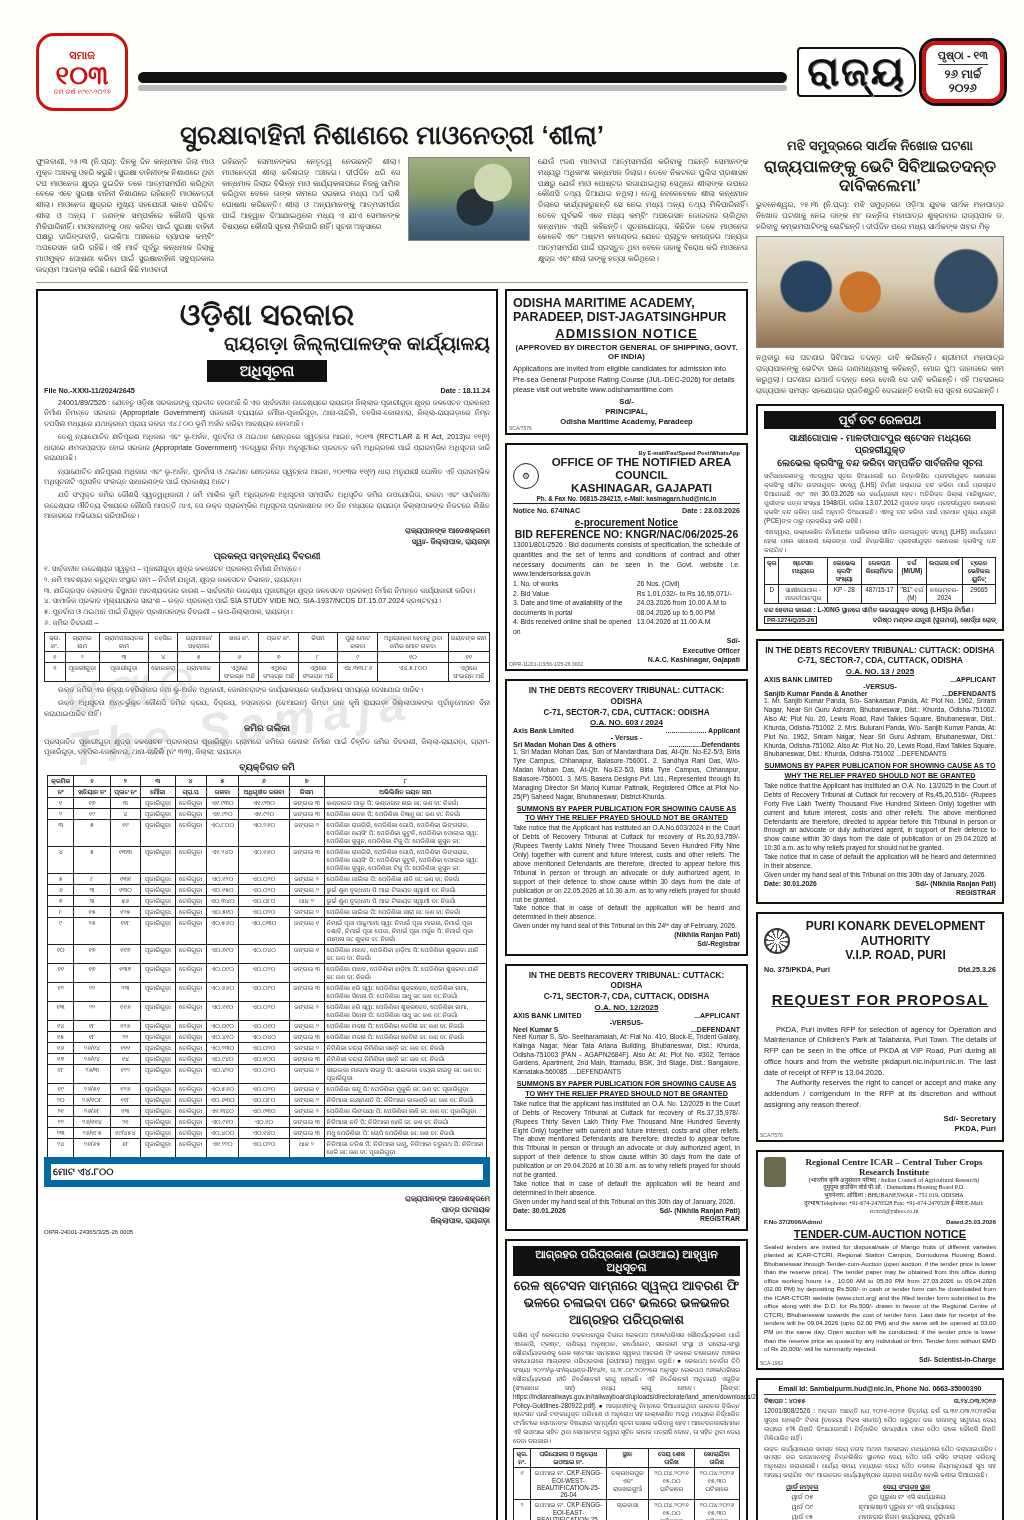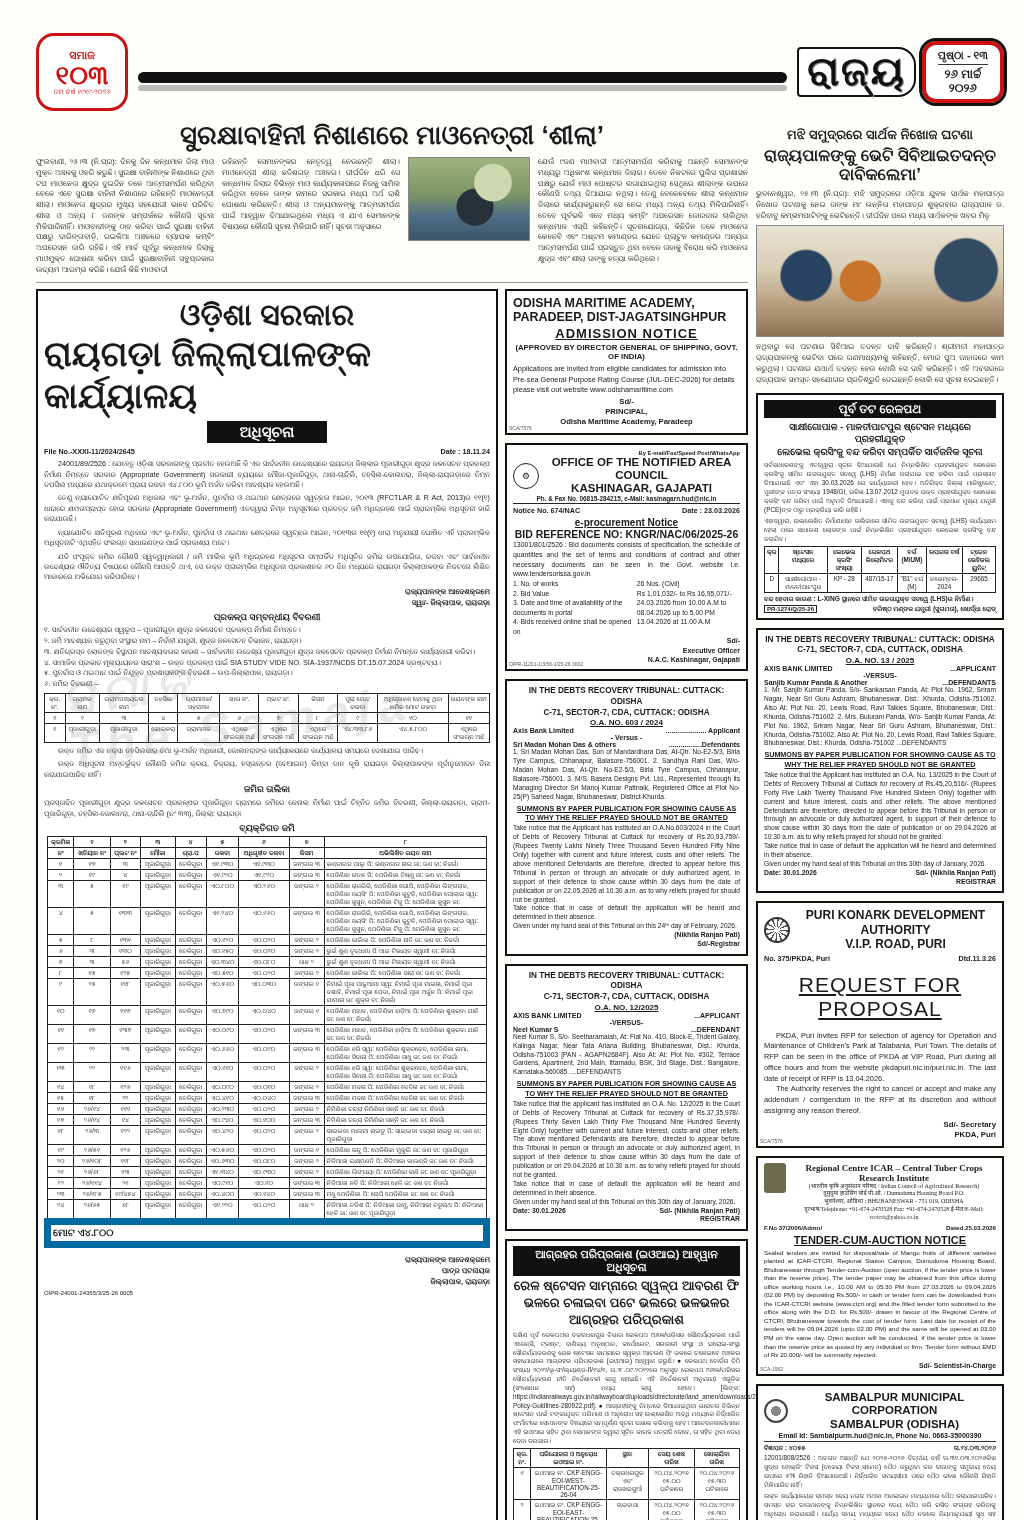--- a/index.html
+++ b/index.html
@@ -29,21 +29,21 @@
   .lead-article h1 { font-size:26px; font-weight:bold; text-align:center; letter-spacing:0; margin:2px 0 6px; }
   .lead-cols { display:flex; gap:8px; border-bottom:1px solid #999; padding-bottom:6px; }
   .lead-cols p { font-size:7.6px; line-height:1.42; text-align:justify; }
   .lead-cols .c1,.lead-cols .c2 { width:178px; flex:none; }
   .lead-photo { width:122px; height:84px; flex:none; border:1px solid #888;
     background: radial-gradient(circle at 70% 30%, #cdd8b0 0 18%, transparent 19%),
                 radial-gradient(circle at 55% 60%, #27313a 0 22%, transparent 23%),
                 linear-gradient(180deg,#9fb27e 0%, #7c9464 45%, #4f6f86 70%, #3b566b 100%); }
   .lead-cols .c3 { flex:1; }
 
-  .right-article .kicker { font-size:13px; font-weight:bold; text-align:center; margin-top:9px; }
+  .right-article .kicker { font-size:13px; font-weight:bold; text-align:center; margin-top:20px; }
   .right-article h2 { font-size:16.5px; font-weight:bold; text-align:center; margin:3px 0 4px; }
   .right-article p { font-size:7.6px; line-height:1.45; text-align:justify; }
   .gov-photo { width:100%; height:112px; margin:4px 0; border:1px solid #888;
     background: radial-gradient(circle at 20% 45%, #27435f 0 12%, transparent 13%),
                 radial-gradient(circle at 42% 50%, #c8742c 0 13%, transparent 14%),
                 radial-gradient(circle at 85% 40%, #334b63 0 14%, transparent 15%),
                 linear-gradient(180deg,#e8e2d2 0%, #d9cdb4 40%, #b29877 75%, #8d7354 100%); }
 
   
   .box { border:2px solid #111; background:#fff; padding:5px 6px; margin-bottom:8px; position:relative; }
@@ -51,21 +51,21 @@
   .c { text-align:center; }
   .smalltxt { font-size:6.9px; line-height:1.4; text-align:justify; }
   .refline { display:flex; justify-content:space-between; font-size:7.2px; font-weight:bold; margin:2px 0; }
   table { border-collapse:collapse; width:100%; }
   th,td { border:1px solid #222; font-size:6.3px; padding:1px 2px; vertical-align:top; }
   th { font-weight:bold; text-align:center; }
   .blackbar { background:#111; color:#fff; text-align:center; font-weight:bold; padding:2px 4px; }
 
   
   .rayagada h3 { font-size:30px; text-align:center; font-weight:bold; line-height:1.25; }
-  .rayagada h4 { font-size:35px; text-align:left; font-weight:bold; line-height:1.2; }
+  .rayagada h4 { font-size:19px; text-align:right; font-weight:bold; line-height:1.2; }
   .rayagada .adhisuchana { display:block; width:120px; margin:4px auto; background:#111; color:#fff; font-size:15px; font-weight:bold; text-align:center; padding:2px 6px; }
   .rayagada p.body { font-size:7.2px; line-height:1.45; text-align:justify; margin:3px 0; text-indent:14px; }
   .rayagada .sig { font-size:7.4px; font-weight:bold; text-align:right; line-height:1.5; margin:3px 0; }
   .rayagada .sechead { font-size:9px; font-weight:bold; text-align:center; margin:4px 0 2px; }
   .rayagada .li { font-size:7.2px; line-height:1.5; }
   .land-table td:last-child { text-align:left; }
   .land-table td { text-align:center; }
   .land-table td:nth-child(9){ text-align:left; width:37%; }
   .sum-table td { text-align:center; }
   .total-row { font-weight:bold; text-align:center; font-size:10px; border:7px solid #0369a1; padding:2px; }
@@ -108,21 +108,21 @@
   .ecr .sub { font-size:9.5px; font-weight:bold; text-align:center; line-height:1.3; margin:3px 0; }
   .ecr p { font-size:6.4px; line-height:1.4; text-align:justify; margin:2px 0; }
   .ecr td { text-align:center; }
   .ecr .note { font-size:6.6px; font-weight:bold; margin-top:2px; }
   .ecr .sg { display:flex; justify-content:space-between; align-items:flex-end; font-size:6.6px; font-weight:bold; margin-top:2px; }
   .ecr .pr { border:1px solid #222; padding:0 2px; font-size:6px; }
 
   .pkda .hdr { display:flex; gap:5px; align-items:center; }
   .pkda .wheel { width:26px; height:26px; border-radius:50%; border:2px solid #333; flex:none; background:repeating-conic-gradient(#555 0 10deg, #fff 10deg 30deg); }
   .pkda .t1 { flex:1; font-size:12px; font-weight:bold; text-align:center; line-height:1.2; }
-  .pkda .t2 { font-size:21px; font-weight:normal; text-align:center; text-decoration:underline; letter-spacing:1px; margin:10px 0; }
+  .pkda .t2 { font-size:15px; font-weight:bold; text-align:center; text-decoration:underline; letter-spacing:1px; margin:17px 0; }
   .pkda p { font-size:7.4px; line-height:1.45; text-align:justify; text-indent:12px; }
   .pkda .sg { font-size:7.8px; font-weight:bold; text-align:right; margin-top:3px; line-height:1.35; }
 
   .icar .hdr { display:flex; gap:6px; }
   .icar .emb { width:22px; height:30px; background:#6b6b4f; flex:none; border-radius:3px; }
   .icar .hl { flex:1; text-align:center; }
   .icar .h1 { font-size:9px; font-weight:bold; font-family:"Liberation Serif", serif; }
   .icar .h2 { font-size:6px; line-height:1.3; font-family:"Liberation Serif", serif; }
   .icar .t { font-size:11px; font-weight:bold; text-align:center; text-decoration:underline; margin:3px 0; }
   .icar p { font-size:6.2px; line-height:1.38; text-align:justify; }
@@ -798,21 +798,21 @@
       <section class="box pkda">
         <div class="hdr">
           <div class="wheel"></div>
           <div class="t1">
             <span>PURI KONARK DEVELOPMENT AUTHORITY</span><br>
             <span>V.I.P. ROAD, PURI</span>
           </div>
         </div>
         <div class="refline">
           <span>No. 375/PKDA, Puri</span>
-          <span>Dtd.11.3.26</span>
+          <span>Dtd.25.3.26</span>
         </div>
         <div class="t2">REQUEST FOR PROPOSAL</div>
         <p>PKDA, Puri invites RFP for selection of agency for Operation and Maintenance of Children's Park at Talabania, Puri Town. The details of RFP can be seen in the office of PKDA at VIP Road, Puri during all office hours and from the website pkdapuri.nic.in/puri.nic.in. The last date of receipt of RFP is 13.04.2026.</p>
         <p>The Authority reserves the right to cancel or accept and make any addendum / corrigendum in the RFP at its discretion and without assigning any reason thereof.</p>
         <div class="sg">
           <div>Sd/- Secretary</div>
           <div>PKDA, Puri</div>
         </div>
         <span class="tiny-code">SCA/7576</span>
       </section>
@@ -832,27 +832,20 @@
           <span>F.No 37/2006/Admn/</span>
           <span>Dated.25.03.2026</span>
         </div>
         <div class="t">TENDER-CUM-AUCTION NOTICE</div>
         <p>Sealed tenders are invited for disposal/sale of Mango fruits of different varieties planted at ICAR-CTCRI, Regional Station Campus, Dumuduma Housing Board, Bhubaneswar through Tender-cum-Auction (open auction, if the tender price is lower than the reserve price). The tender paper may be obtained from this office during office working hours i.e., 10.00 AM to 05.30 PM from 27.03.2026 to 09.04.2026 (02.00 PM) by depositing Rs.500/- in cash or tender form can be downloaded from the ICAR-CTCRI website (www.ctcri.org) and the filled tender form submitted to the office along with the D.D. for Rs.500/- drawn in favour of the Regional Centre of CTCRI, Bhubaneswar towards the cost of tender form. Last date for receipt of the tenders will be 09.04.2026 (upto 02.00 PM) and the same will be opened at 03.00 PM on the same day. Open auction will be conducted, if the tender price is lower than the reserve price as quoted by any individual or firm. Tender form without EMD of Rs 20,000/- will be summarily rejected.</p>
         <div class="sg">Sd/- Scientist-in-Charge</div>
         <span class="tiny-code">SCA-1962</span>
       </section>
 
       <section class="box smc">
-        <div class="hdr">
-          <div class="emb"></div>
-          <div class="t1">
-            <span>SAMBALPUR MUNICIPAL CORPORATION</span><br>
-            <span>SAMBALPUR (ODISHA)</span>
-          </div>
-        </div>
         <div class="mail">Email Id: Sambalpurm.hud@nic.in, Phone No. 0663-35000390</div>
         <div class="refline" style="font-size:6.4px;">
           <span>ବିଜ୍ଞାପନ : ୪୦୫୫</span>
           <span>ତା.୨୪.୦୩.୨୦୨୬</span>
         </div>
         <p>12001/808/2526 : ଅବଗତ ଅଛନ୍ତି ଯେ ୨୦୨୫-୨୦୨୬ ବିତ୍ତୀୟ ବର୍ଷ ତା.୩୧.୦୩.୨୦୨୬ରିଖ ସୁଦ୍ଧା ହୋଲ୍ଡିଂ ଟିକସ (ବକେୟା ଟିକସ ସମେତ) ପୈଠ କରୁଥିବା କର ଦାତାଙ୍କୁ ସମୁଦାୟ ଦେୟ ଉପରେ ୫% ରିହାତି ଦିଆଯାଉଅଛି। ନିର୍ଦ୍ଧାରିତ ସମୟସୀମା ପରେ ପୈଠ କଲେ କୌଣସି ରିହାତି ମିଳିପାରିବ ନାହିଁ।</p>
         <p>ଉକ୍ତ କାର୍ଯ୍ୟାଳୟର ସମସ୍ତ ଦେୟ ନଗଦ ଅଥବା ଅନଲାଇନ ମାଧ୍ୟମରେ ପୈଠ କରାଯାଇପାରିବ। ସମସ୍ତ କର ଦାତାମାନଙ୍କୁ ନିମ୍ନଲିଖିତ ସ୍ଥାନରେ ଦେୟ ପୈଠ କରି ରସିଦ ସଂଗ୍ରହ କରିବାକୁ ଅନୁରୋଧ କରାଯାଉଛି। ଧାର୍ଯ୍ୟ ସମୟ ମଧ୍ୟରେ ଦେୟ ପୈଠ ନକଲେ ନିୟମାନୁଯାୟୀ ସୁଧ ସହ ଆଦାୟ କରାଯିବ ଏବଂ ଆଇନଗତ କାର୍ଯ୍ୟାନୁଷ୍ଠାନ ଗ୍ରହଣ କରାଯିବ ବୋଲି ଜଣାଇ ଦିଆଯାଉଛି।</p>
         <table class="wtab">
           <thead>
               <tr>

